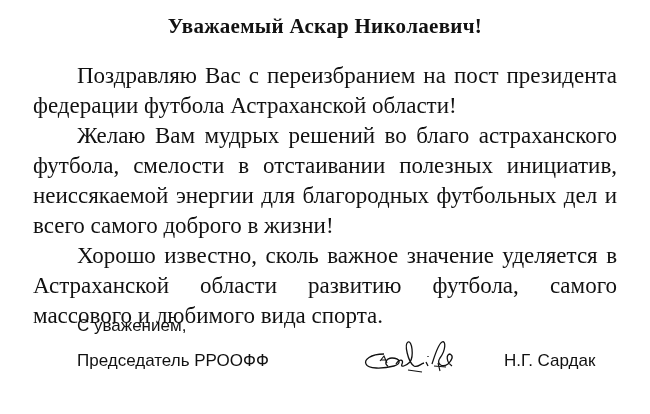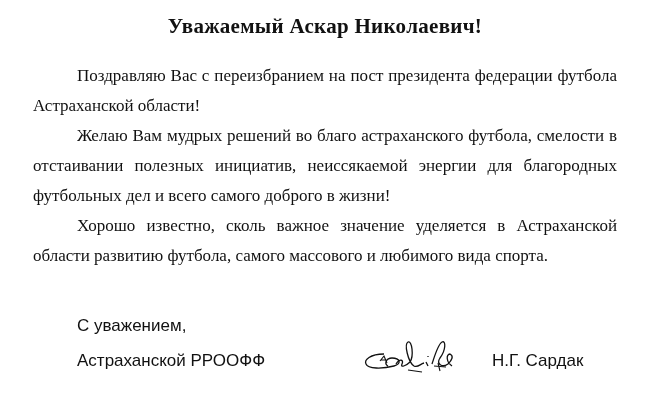--- a/index.html
+++ b/index.html
@@ -1,42 +1,42 @@
 <!DOCTYPE html>
 <html><head>
 <meta charset="utf-8">
 <style>
   html, body { margin:0; padding:0; background:#ffffff; }
   body { width:650px; height:414px; position:relative; overflow:hidden;
          font-family:"DejaVu Serif","Liberation Serif",serif; color:#111; }
   .title { position:absolute; left:0; top:14px; width:650px; text-align:center;
            font-family:"Liberation Serif",serif; font-weight:bold; font-size:21px; letter-spacing:0.3px; }
   .body { position:absolute; left:33px; top:61px; width:584px;
-          font-family:"Liberation Serif","DejaVu Serif",serif; font-size:17px; line-height:30px; }
+          font-family:"Liberation Serif","DejaVu Serif",serif; font-size:23px; line-height:30px; }
   .para { margin:0; text-indent:44px; text-align:justify; }
   .sig { position:absolute; font-family:Liberation Sans, sans-serif; font-size:17px; }
   .sig-closing { left:77px; top:316px; }
   .sig-position { left:77px; top:351px; }
-  .sig-name { left:492px; top:351px; }
+  .sig-name { left:504px; top:351px; }
   .signature { position:absolute; left:362px; top:336px; width:100px; height:45px; }
 </style>
 </head>
 <body>
 
 <div>
   <div class="title">Уважаемый Аскар Николаевич!</div>
 
   <div class="body">
     <p class="para">Поздравляю Вас с переизбранием на пост президента федерации футбола Астраханской области!</p>
     <p class="para">Желаю Вам мудрых решений во благо астраханского футбола, смелости в отстаивании полезных инициатив, неиссякаемой энергии для благородных футбольных дел и всего самого доброго в жизни!</p>
     <p class="para">Хорошо известно, сколь важное значение уделяется в Астраханской области развитию футбола, самого массового и любимого вида спорта.</p>
   </div>
 
   <div class="sig sig-closing">С уважением,</div>
-  <div class="sig sig-position">Астраханской РРООФФ</div>
+  <div class="sig sig-position">Председатель РРООФФ</div>
 
   <svg class="signature" viewBox="0 0 100 45">
     <path d="M22 18 C8 18 2 24 4 28 C6 33 20 33 32 30 C40 28 38 22 30 22 C24 22 22 28 26 30" fill="none" stroke="#111" stroke-width="1.3"></path>
     <path d="M18 25 L22 20 L25 27 M19 24 L24 24" fill="none" stroke="#111" stroke-width="1.1"></path>
     <path d="M34 28 C38 22 42 24 40 28 C38 32 44 30 48 26 C52 20 50 4 46 6 C42 8 46 26 52 30 C56 32 58 28 62 27" fill="none" stroke="#111" stroke-width="1.3"></path>
     <path d="M46 34 L60 36" fill="none" stroke="#111" stroke-width="1.1"></path>
     <path d="M64 26 L66 30 M66 20 L66 21 M70 28 C72 22 76 8 80 6 C84 4 84 14 78 22 C74 28 80 32 86 28 C90 24 92 20 88 18 C84 18 84 26 90 30" fill="none" stroke="#111" stroke-width="1.3"></path>
     <path d="M72 30 L84 31 M76 27 L78 35" fill="none" stroke="#111" stroke-width="1.1"></path>
   </svg>
 

